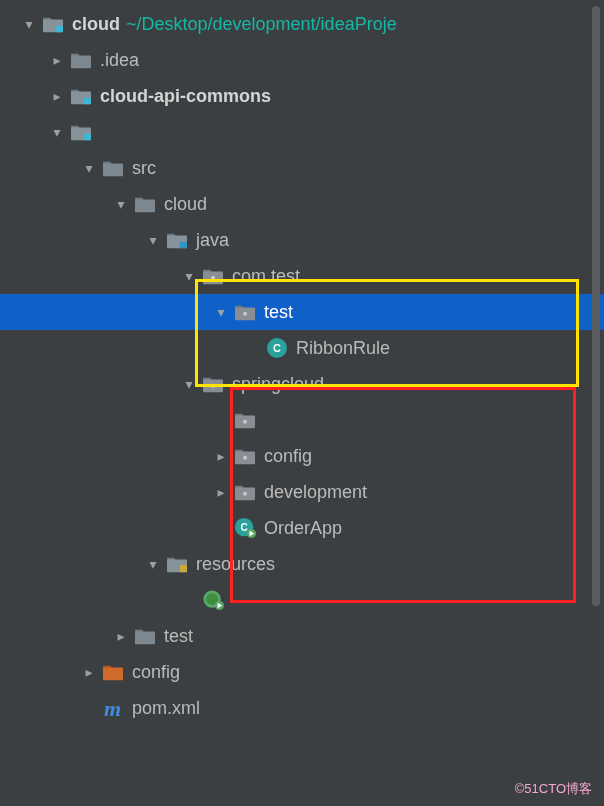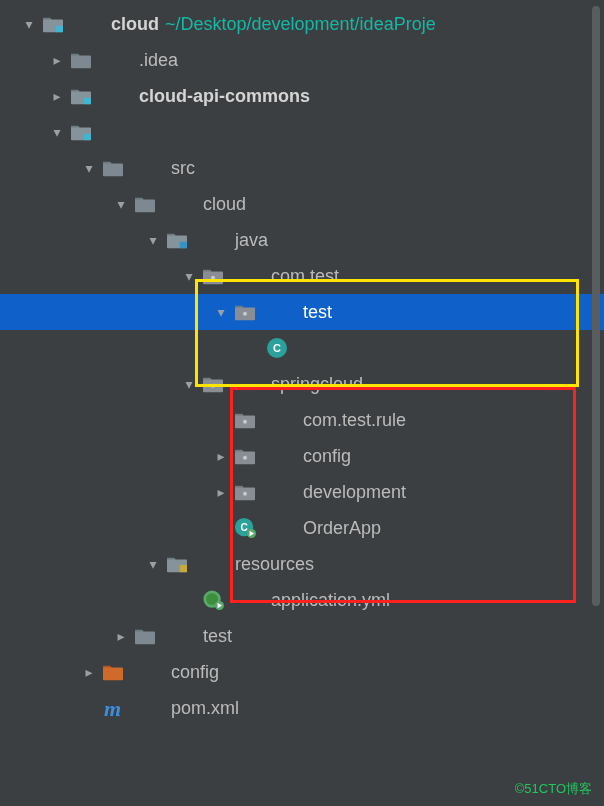--- a/index.html
+++ b/index.html
@@ -32,29 +32,29 @@
 }
 .arrow.none { visibility: hidden; }
 .icon {
   width: 26px;
   height: 22px;
   display: inline-flex;
   align-items: center;
   justify-content: center;
   margin-right: 6px;
 }
-.label { font-weight: 400; margin-left: 39px; }
+.label { font-weight: 400; }
 .bold { font-weight: 700; color: #d4d4d4; }
 .path-hint { color: #14b8a6; margin-left: 6px; font-weight: 400; }
 .watermark {
   position: absolute;
   bottom: 8px;
   right: 12px;
   font-size: 13px;
-  color: #22c55e;
+  color: #f9a8d4;
 }
 
 .i0{padding-left:18px}.i1{padding-left:46px}.i2{padding-left:78px}
 .i3{padding-left:110px}.i4{padding-left:142px}.i5{padding-left:178px}
 .i6{padding-left:210px}.i7{padding-left:242px}
 
 .hl-yellow, .hl-red {
   position: absolute;
   border: 3px solid;
   pointer-events: none;
@@ -187,20 +187,21 @@
       <span class="label">test</span>
     </div>
     <div class="row i7">
       <span class="arrow none">▸</span>
       <span class="icon">
         <svg viewBox="0 0 22 22" width="22" height="22">
           <circle class="class-circle" cx="11" cy="11" r="10"></circle>
           <text x="11" y="15" text-anchor="middle" class="class-letter">C</text>
         </svg>
       </span>
+      <span class="label">RibbonRule</span>
     </div>
     <div class="row i5">
       <span class="arrow ">▾</span>
       <span class="icon">
         <svg viewBox="0 0 24 22" width="24" height="20" class="pkg">
           <path class="folder-tab" d="M1 4h8l2 3H1z"></path>
           <rect class="folder-body" x="1" y="6" width="22" height="14" rx="1"></rect>
           <circle class="pkg-dot" cx="12" cy="13" r="2.2"></circle>
         </svg>
       </span>
@@ -208,21 +209,20 @@
     </div>
     <div class="row i6">
       <span class="arrow none">▸</span>
       <span class="icon">
         <svg viewBox="0 0 24 22" width="24" height="20" class="pkg">
           <path class="folder-tab" d="M1 4h8l2 3H1z"></path>
           <rect class="folder-body" x="1" y="6" width="22" height="14" rx="1"></rect>
           <circle class="pkg-dot" cx="12" cy="13" r="2.2"></circle>
         </svg>
       </span>
-      <span class="label">com.test.rule</span>
     </div>
     <div class="row i6">
       <span class="arrow ">▸</span>
       <span class="icon">
         <svg viewBox="0 0 24 22" width="24" height="20" class="pkg">
           <path class="folder-tab" d="M1 4h8l2 3H1z"></path>
           <rect class="folder-body" x="1" y="6" width="22" height="14" rx="1"></rect>
           <circle class="pkg-dot" cx="12" cy="13" r="2.2"></circle>
         </svg>
       </span>
@@ -264,21 +264,20 @@
     </div>
     <div class="row i5">
       <span class="arrow none">▸</span>
       <span class="icon">
         <svg viewBox="0 0 24 24" width="24" height="22">
           <circle class="yml-circle" cx="11" cy="11" r="8" fill="none" stroke="#59a869" stroke-width="3"></circle>
           <circle class="run-badge" cx="19" cy="18" r="5"></circle>
           <path d="M17 15l5 3-5 3z" fill="#fff"></path>
         </svg>
       </span>
-      <span class="label">application.yml</span>
     </div>
     <div class="row i3">
       <span class="arrow ">▸</span>
       <span class="icon">
         <svg viewBox="0 0 24 22" width="24" height="20" class="folder-grey">
           <path class="folder-tab" d="M1 4h8l2 3H1z"></path>
           <rect class="folder-body" x="1" y="6" width="22" height="14" rx="1"></rect>
         </svg>
       </span>
       <span class="label">test</span>

